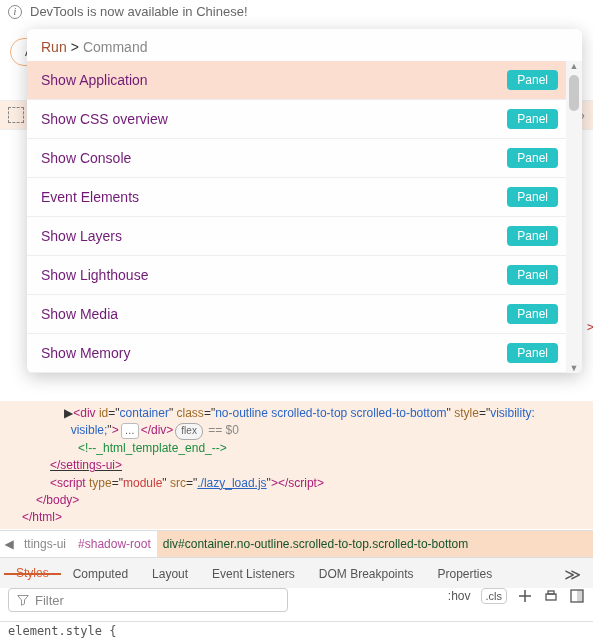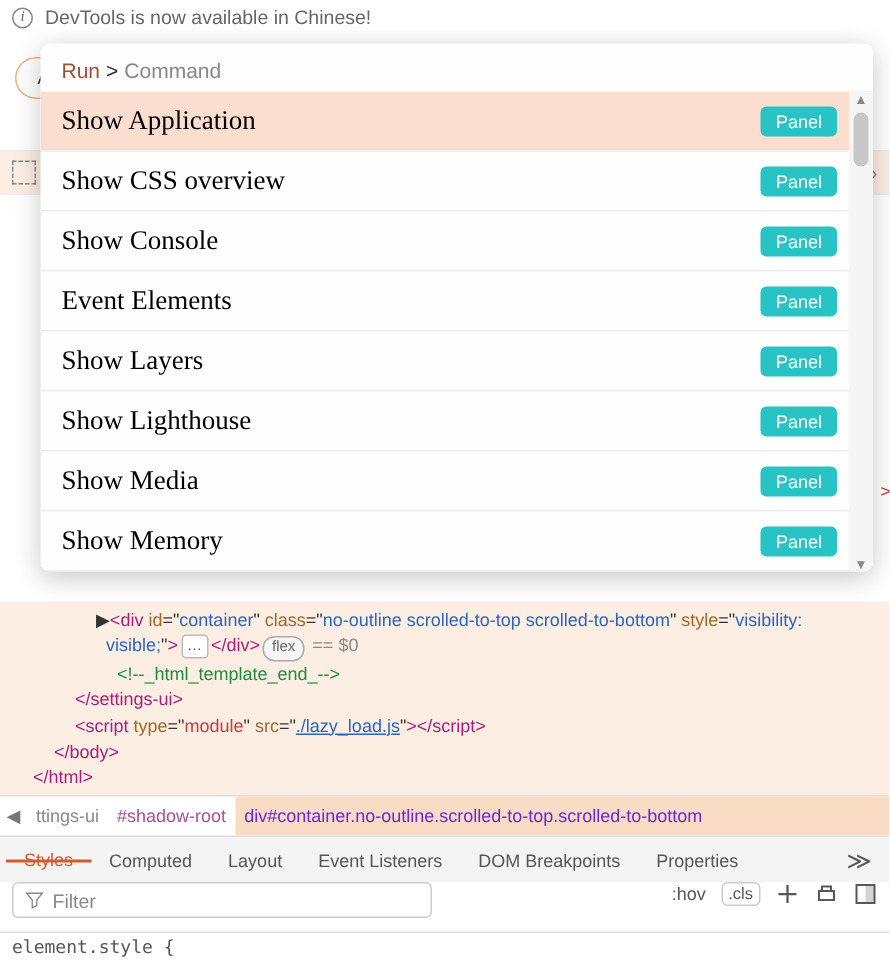--- a/index.html
+++ b/index.html
@@ -18,41 +18,41 @@
     .command-popover { position: absolute; top: 29px; left: 27px; width: 555px; background: #fefefe; border-radius: 6px; box-shadow: 0 4px 18px rgba(0,0,0,0.22); z-index: 50; overflow: hidden; }
     .cmd-header { padding: 10px 14px 6px; font-size: 14px; display: flex; gap: 4px; align-items: center; }
     .cmd-run { color: #a05030; }
     .cmd-prompt { color: #888; }
     .cmd-list { position: relative; }
     .cmd-scroll-track { position: absolute; right: 0; top: 0; bottom: 0; width: 16px; background: #f5f5f5; }
     .cmd-scroll-arrow { font-size: 9px; color: #888; text-align: center; cursor: pointer; }
     .cmd-scroll-thumb { position: absolute; right: 3px; width: 10px; background: #c8c8c8; border-radius: 5px; }
     .cmd-item { display: flex; justify-content: space-between; align-items: center; padding: 9px 24px 9px 14px; border-bottom: 1px solid #eee; cursor: pointer; }
     .cmd-item.selected { background: #fcded0; }
-    .cmd-label { font-size: 18px; color: #000000; font-family: Liberation Serif, serif; }
+    .cmd-label { font-size: 14px; color: #701a75; }
     .cmd-badge { background: #27c3c5; color: #fff; padding: 3px 10px; border-radius: 4px; font-size: 12px; }
     
     .code-area { position: absolute; top: 401px; left: 0; right: 0; background: #fdeee3; padding: 4px 4px 2px 10px; font-family: Consolas, monospace; font-size: 12px; line-height: 1.45; }
     .ellipsis-box { display: inline-block; border: 1px solid #bbb; border-radius: 3px; padding: 0 3px; font-size: 10px; color: #555; background: #fff; vertical-align: middle; margin: 0 2px;}
     .code-line { white-space: pre; }
     .p-tag { color: #a91e78; }
     .p-attr { color: #9e6a27; }
     .p-val { color: #2a65c4; }
     .p-str { color: #c63d3d; }
     .p-link { color: #2a65c4; text-decoration: underline; }
     .p-comment { color: #1a8d3f; }
     .p-gray { color: #888; }
     .flex-pill { display: inline-block; border: 1px solid #aaa; border-radius: 8px; padding: 0 5px; font-size: 10px; color: #666; background: #f5f5f5; margin: 0 2px; }
     .left-dots { position: absolute; left: 12px; top: 415px; font-size: 14px; color: #666; letter-spacing: 1px;}
     
     .breadcrumb { position: absolute; top: 530px; left: 0; right: 0; height: 28px; display: flex; align-items: stretch; border-top: 1px solid #ddd; border-bottom: 1px solid #ddd; font-size: 12px; background: #fff; }
     .bc-arrow { width: 18px; display: flex; align-items: center; justify-content: center; color: #777; cursor: pointer; }
     .bc-item { padding: 0 6px; display: flex; align-items: center; color: #888; cursor: pointer; }
     .bc-item.pink { color: #b14c9a; }
-    .bc-item.active { background: #fadbc4; color: #6d28d9; flex: 1;}
+    .bc-item.active { background: #fadbc4; color: #14532d; flex: 1;}
     
     .tabs { position: absolute; top: 558px; left: 0; right: 0; height: 30px; display: flex; align-items: center; background: #f4f4f4; border-bottom: 1px solid #ddd; padding: 16px 4px; gap: 0; }
     .tab { padding: 0 12px; height: 100%; display: flex; align-items: center; color: #555; font-size: 12px; cursor: pointer; }
     .tab.active { color: #d35c2f; border-bottom: 2px solid #d35c2f; }
     .more { margin-left: auto; padding: 0 8px; font-size: 16px; color: #555; cursor: pointer;}
     
     .filter-bar { position: absolute; top: 588px; left: 0; right: 0; height: 34px; display: flex; align-items: flex-start; padding: 0 8px; gap: 6px; border-bottom: 1px solid #ddd; background: #fff;}
     .filter-input { flex: 1; max-width: 280px; height: 24px; border: 1px solid #ccc; border-radius: 4px; display: flex; align-items: center; gap: 6px; padding: 0 8px; color: #888; }
     .filter-icon { width: 12px; height: 12px; }
     .right-controls { margin-left: auto; display: flex; align-items: center; gap: 10px; color: #555; font-size: 12px;}
@@ -127,21 +127,21 @@
       <div class="cmd-scroll-arrow" style="position:absolute;bottom:0;left:0;right:0;">▼</div>
     </div>
   </div>
 </div>
 
 <div class="left-dots">⋯</div>
 <div class="code-area">
   <div class="code-line" style="padding-left:54px;"><span>▶</span><span class="p-tag"><span>&lt;</span><span>div</span></span> <span class="p-attr">id</span>="<span class="p-val">container</span>" <span class="p-attr">class</span>="<span class="p-val">no-outline scrolled-to-top scrolled-to-bottom</span>" <span class="p-attr">style</span>="<span class="p-val">visibility:</span></div>
   <div class="code-line" style="padding-left:54px;">  <span class="p-val">visible;</span>"<span class="p-tag">&gt;</span><span class="ellipsis-box">…</span><span class="p-tag">&lt;/div&gt;</span><span class="flex-pill">flex</span><span class="p-gray"> == $0</span></div>
   <div class="code-line" style="padding-left:68px;"><span class="p-comment">&lt;!--_html_template_end_--&gt;</span></div>
-  <div class="code-line" style="padding-left:40px;"><span class="p-tag">&lt;/settings-ui&gt;</span></div>
+  <div class="code-line" style="padding-left:40px;text-decoration:underline;"><span class="p-tag">&lt;/settings-ui&gt;</span></div>
   <div class="code-line" style="padding-left:40px;"><span class="p-tag"><span>&lt;</span><span>script</span></span> <span class="p-attr">type</span>="<span class="p-str">module</span>" <span class="p-attr">src</span>="<span class="p-link">./lazy_load.js</span>"<span class="p-tag">&gt;&lt;/<span>script</span>&gt;</span></div>
   <div class="code-line" style="padding-left:26px;"><span class="p-tag">&lt;/body&gt;</span></div>
   <div class="code-line" style="padding-left:12px;"><span class="p-tag">&lt;/html&gt;</span></div>
 </div>
 
 <div class="breadcrumb">
   <div class="bc-arrow">◀</div>
   <div class="bc-item">ttings-ui</div>
   <div class="bc-item pink">#shadow-root</div>
   <div class="bc-item active">div#container.no-outline.scrolled-to-top.scrolled-to-bottom</div>

